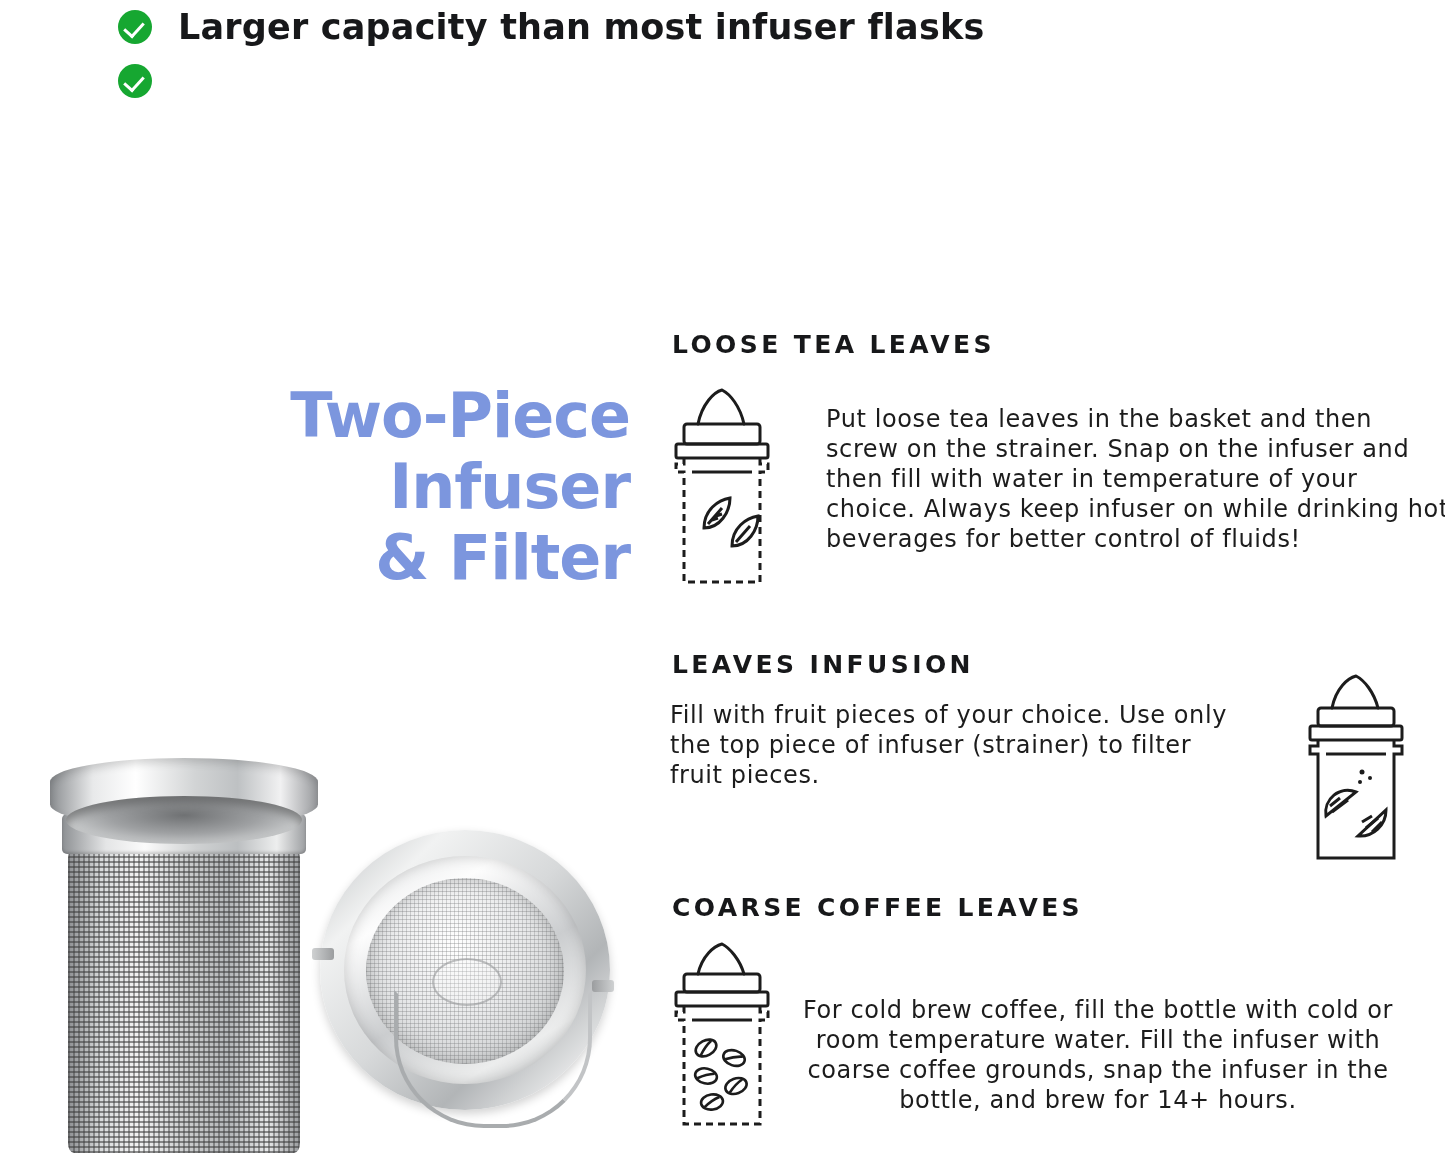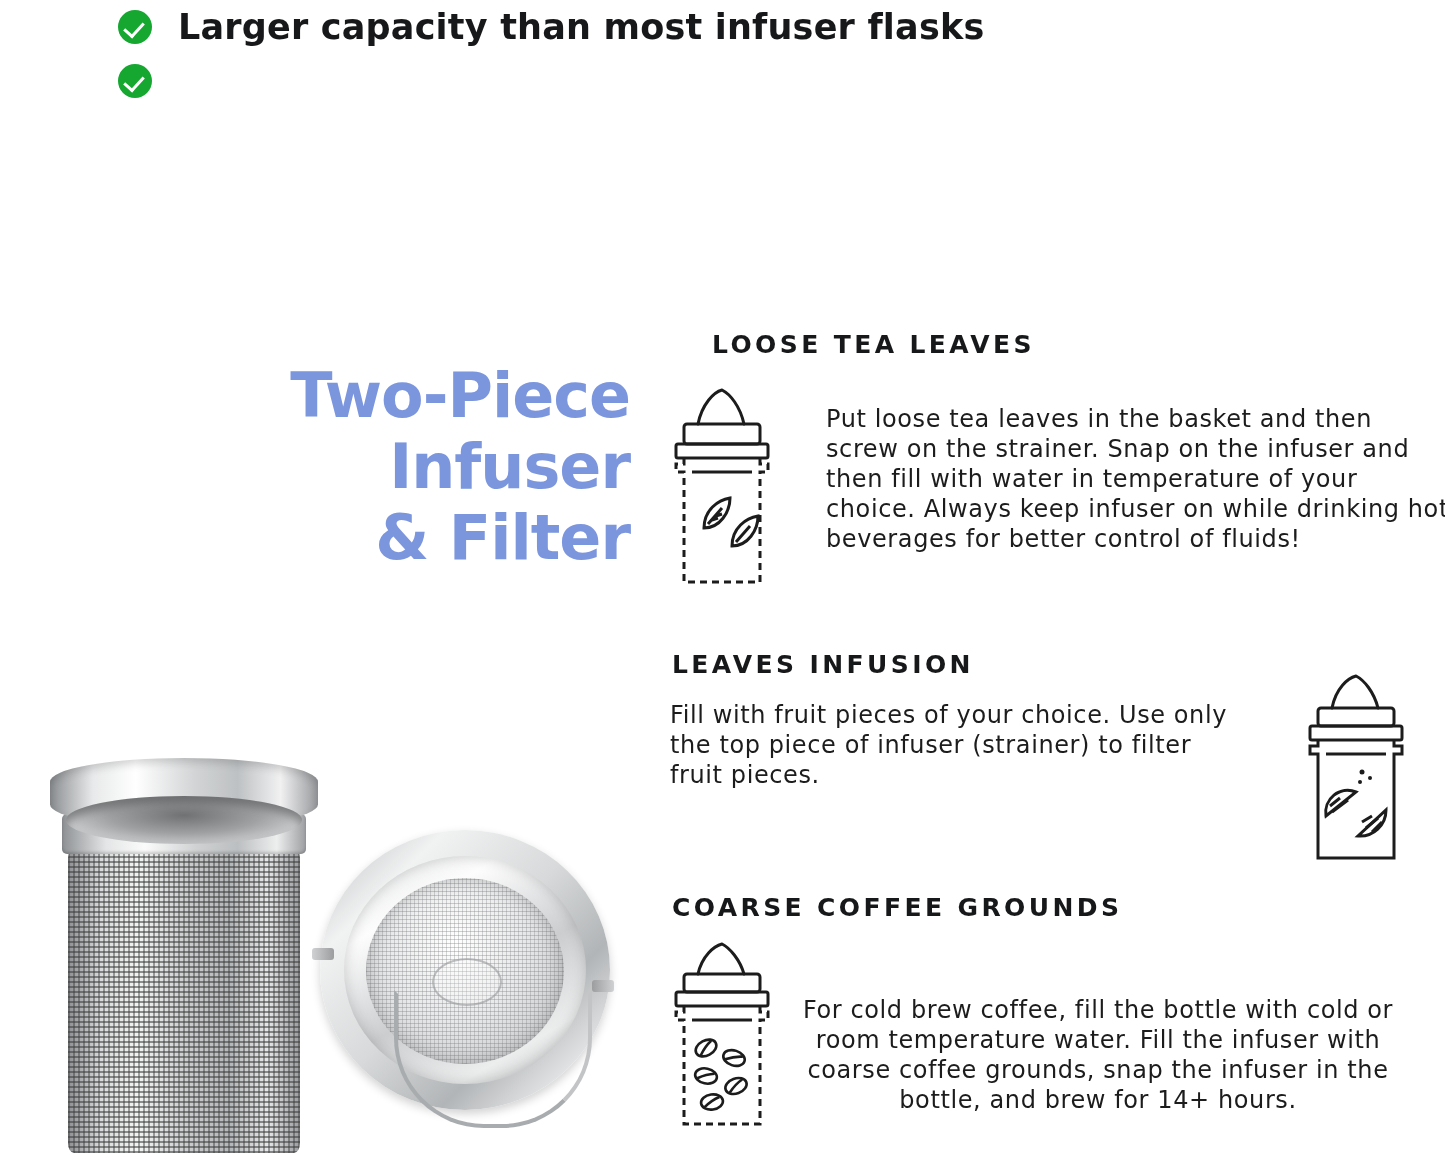--- a/index.html
+++ b/index.html
@@ -54,21 +54,21 @@
     letter-spacing: 0.2px;
     color: #17181a;
     white-space: nowrap;
     font-weight: bold;
   }
 
   
   #headline {
     position: absolute;
     left: 30px;
-    top: 360px;
+    top: 380px;
     width: 600px;
     text-align: right;
     color: #7c96de;
     font-size: 62px;
     font-weight: bold;
     line-height: 71px;
     letter-spacing: -1px;
   }
   #headline .l1 { display: block; }
   #headline .l2 { display: block; }
@@ -226,21 +226,21 @@
   }
   .section-body {
     position: absolute;
     font-size: 24px;
     line-height: 30px;
     letter-spacing: 0.6px;
     color: #1c1c1c;
   }
   .icon-box { position: absolute; }
 
-  #sec1-title { left: 672px; top: 330px; margin-left: 40px; }
+  #sec1-title { left: 672px; top: 330px; }
   #sec1-icon  { left: 640px; top: 382px; width: 160px; height: 210px; }
   #sec1-body  { left: 826px; top: 404px; width: 625px; }
 
   #sec2-title { left: 672px; top: 650px; }
   #sec2-icon  { left: 1278px; top: 672px; width: 160px; height: 200px; }
   #sec2-body  { left: 670px; top: 700px; width: 580px; }
 
   #sec3-title { left: 672px; top: 893px; }
   #sec3-icon  { left: 640px; top: 940px; width: 160px; height: 200px; }
   #sec3-body  { left: 788px; top: 995px; width: 620px; text-align: center; }
@@ -325,21 +325,21 @@
     </g>
     <g transform="translate(78,122)">
       <path d="M2 42 A26 26 0 0 0 30 16 Z"></path>
       <path d="M10 34 l12 -10 M6 28 l10 -6 M16 38 l10 -10"></path>
     </g>
   </svg>
 </div>
 
 <div class="section-body" id="sec2-body">Fill with fruit pieces of your choice. Use only the top piece of infuser (strainer) to filter fruit pieces.</div>
 
-<div class="section-title" id="sec3-title">COARSE COFFEE GROUNDS</div>
+<div class="section-title" id="sec3-title">COARSE COFFEE LEAVES</div>
 
 <div class="icon-box" id="sec3-icon">
   <svg width="160" height="200" viewBox="0 0 160 200" fill="none" stroke="#1c1c1c" stroke-width="3">
     <path d="M58 34 C62 16 74 6 82 4 C90 8 100 20 104 34" stroke-linecap="round"></path>
     <rect x="44" y="34" width="76" height="18" rx="3"></rect>
     <rect x="36" y="52" width="92" height="14" rx="2"></rect>
     <path d="M44 66 v6 h-8 v8 h8 v104 h76 V80 h8 v-8 h-8 v-6" stroke-dasharray="7 5"></path>
     <path d="M52 80 h60"></path>
     <g stroke-width="2.6">
       <ellipse cx="66" cy="108" rx="11" ry="7.5" transform="rotate(-28 66 108)"></ellipse>

